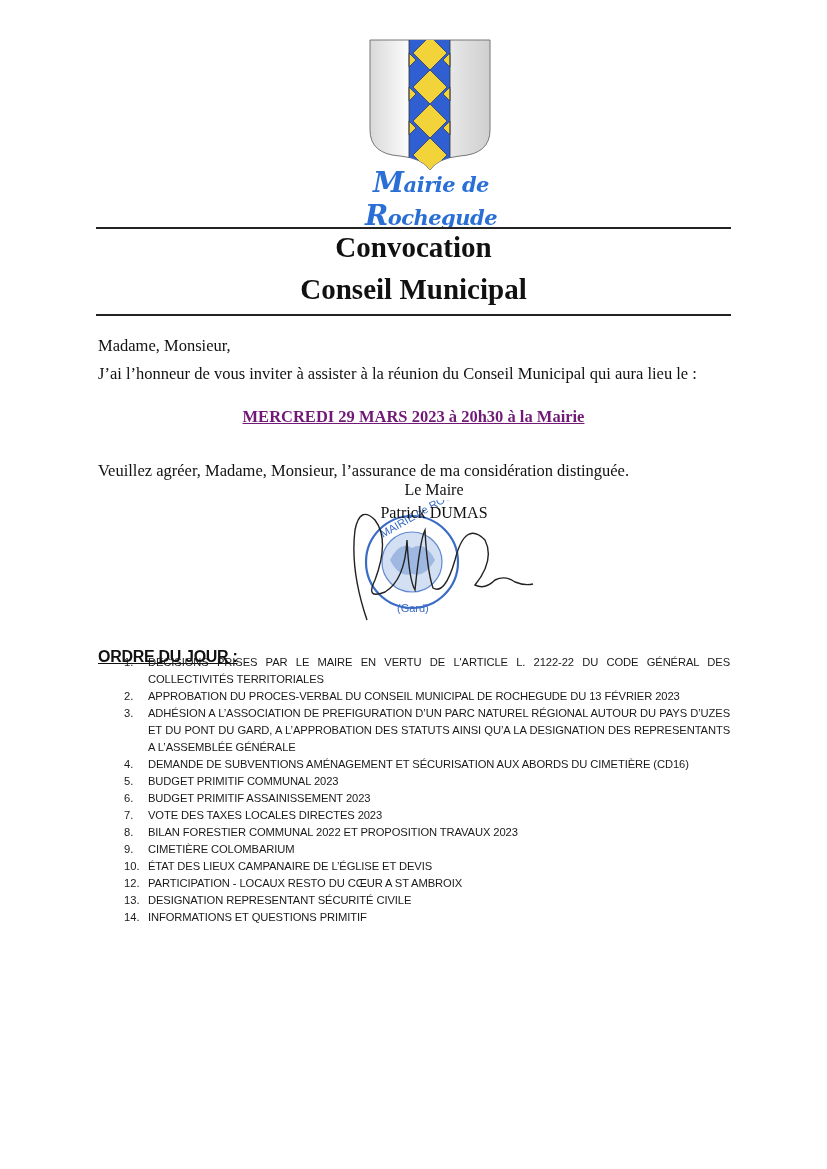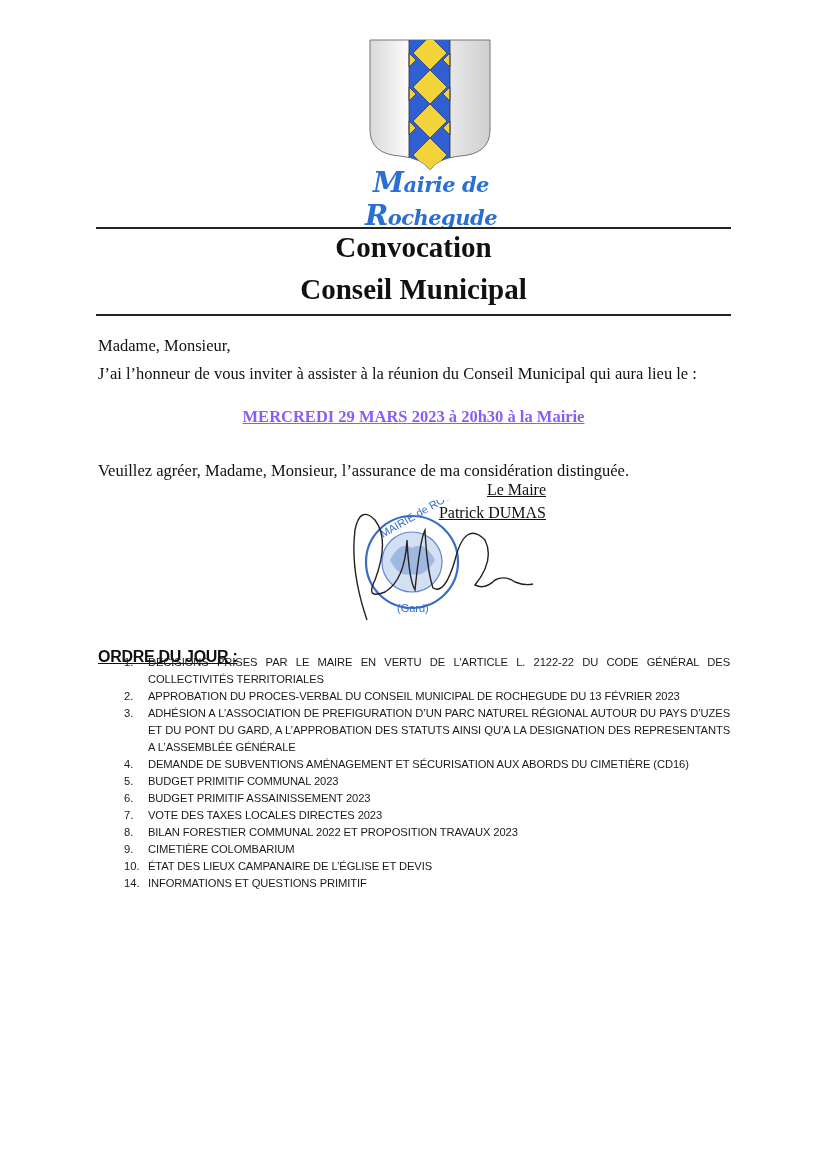--- a/index.html
+++ b/index.html
@@ -3,22 +3,22 @@
 <meta charset="utf-8">
 <style>
   html, body { margin: 0; padding: 0; background: #ffffff; }
   body { width: 827px; height: 1169px; position: relative; overflow: hidden; font-family: "Liberation Serif", "DejaVu Serif", serif; color: #111; }
   .logo { position: absolute; left: 320px; top: 30px; width: 220px; height: 180px; }
   .logo-text { position: absolute; left: 326px; top: 166px; width: 210px; text-align: center; font-family: "DejaVu Serif", serif; font-style: italic; font-weight: bold; font-size: 21px; color: #2a6fd6; letter-spacing: -0.5px; }
   .logo-text .cap { font-size: 28px; }
   .rule { position: absolute; left: 96px; width: 635px; height: 2px; background: #222; }
   .title { position: absolute; left: 96px; width: 635px; text-align: center; font-weight: bold; font-size: 29px; font-family: "Liberation Serif", serif; }
   .para { position: absolute; left: 98px; font-size: 16.5px; }
-  .date { position: absolute; left: 96px; width: 635px; text-align: center; font-size: 16.5px; font-weight: bold; color: #8b5cf6; text-decoration: underline; }
-  .sig-line { position: absolute; left: 346px; width: 200px; text-align: right; font-size: 16px; text-decoration: underline; }
+  .date { position: absolute; left: 96px; width: 635px; text-align: center; font-size: 16.5px; font-weight: bold; color: #701a75; text-decoration: underline; }
+  .sig-line { position: absolute; left: 334px; width: 200px; text-align: center; font-size: 16px; }
   .stamp { position: absolute; left: 345px; top: 500px; width: 195px; height: 125px; }
   .odj { position: absolute; left: 98px; top: 648px; font-weight: bold; font-size: 16px; text-decoration: underline; font-family: "Liberation Sans", sans-serif; letter-spacing: -0.3px; }
   .agenda { position: absolute; left: 118px; top: 654px; width: 612px; margin: 0; padding: 0; list-style: none; font-family: "Liberation Sans", sans-serif; font-size: 11.2px; line-height: 17px; color: #1a1a1a; }
   .agenda li { display: flex; }
   .agenda .num { width: 30px; flex: none; text-align: left; padding-left: 6px; box-sizing: border-box; }
   .agenda .txt { flex: 1; text-align: justify; letter-spacing: -0.1px; }
 </style>
 </head>
 <body>
 
@@ -110,16 +110,24 @@
     </li>
   <li>
       <span class="num">9.</span>
       <span class="txt">CIMETIÈRE COLOMBARIUM</span>
     </li>
   <li>
       <span class="num">10.</span>
       <span class="txt">ÉTAT DES LIEUX CAMPANAIRE DE L’ÉGLISE ET DEVIS</span>
     </li>
   <li>
+      <span class="num">12.</span>
+      <span class="txt">PARTICIPATION - LOCAUX RESTO DU CŒUR A ST AMBROIX</span>
+    </li>
+  <li>
+      <span class="num">13.</span>
+      <span class="txt">DESIGNATION REPRESENTANT SÉCURITÉ CIVILE</span>
+    </li>
+  <li>
       <span class="num">14.</span>
       <span class="txt">INFORMATIONS ET QUESTIONS PRIMITIF</span>
     </li>
 </ol>
 
 </body></html>

